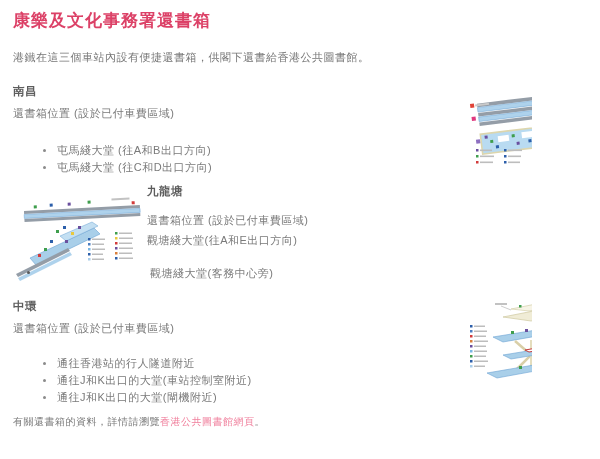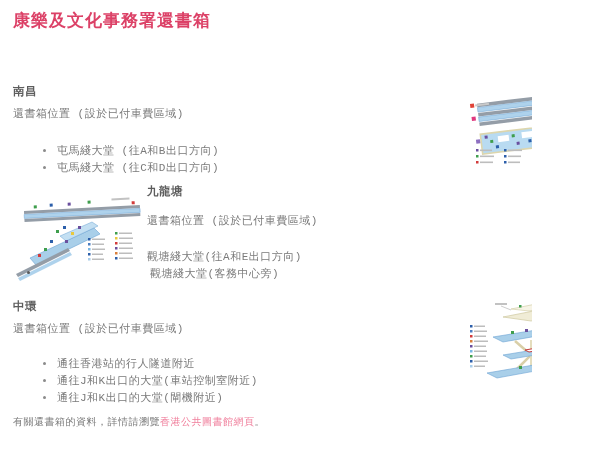--- a/index.html
+++ b/index.html
@@ -1,18 +1,18 @@
 <!DOCTYPE html>
 <html><head>
 <meta charset="utf-8">
 <style>
   html,body{margin:0;padding:0;background:#ffffff;}
   .page{
     position:relative;width:532px;height:459px;background:#ffffff;overflow:hidden;
-    font-family:Liberation Mono, monospace;
+    font-family:Liberation Sans, sans-serif;
   }
   .page-title{
     position:absolute;left:13px;top:9px;margin:0;
     font-size:17px;font-weight:bold;letter-spacing:1px;color:#dc4167;
   }
   .intro{
     position:absolute;left:13px;top:50px;margin:0;
     font-size:11px;color:#777777;letter-spacing:.5px;
   }
   .sec-heading{
@@ -34,20 +34,21 @@
   }
   .footer a{color:#f0809d;text-decoration:none;cursor:pointer;}
 </style>
 </head>
 <body>
 
 <div class="page">
 
   <h1 class="page-title">康樂及文化事務署還書箱</h1>
 
+  <p class="intro">港鐵在這三個車站內設有便捷還書箱，供閣下還書給香港公共圖書館。</p>
 
   <h2 class="sec-heading" style="left:13px;top:84px;">南昌</h2>
   <p class="loc-line" style="left:13px;top:106px;">還書箱位置 (設於已付車費區域)</p>
 
   <div class="li" style="top:160px;">
     <span class="dot"></span>
     <span class="li-text">屯馬綫大堂 (往C和D出口方向)</span>
   </div>
   <div class="li" style="top:143px;">
     <span class="dot"></span>
@@ -175,21 +176,21 @@
           <rect x="103" y="56.5" width="13" height="1.5" fill="#bdbdbd"></rect>
         <rect x="99" y="61" width="2.5" height="2.5" fill="#2c5faa"></rect>
           <rect x="103" y="61.5" width="14" height="1.5" fill="#bdbdbd"></rect>
       </g>
     </svg>
   </figure>
   <span class="stray-dot" style="left:27px;top:271px;"></span>
 
   <h2 class="sec-heading" style="left:147px;top:184px;">九龍塘</h2>
   <p class="loc-line" style="left:147px;top:213px;">還書箱位置 (設於已付車費區域)</p>
-  <p class="plain-line" style="left:147px;top:249px;">觀塘綫大堂(往A和E出口方向)</p>
+  <p class="plain-line" style="left:147px;top:233px;">觀塘綫大堂(往A和E出口方向)</p>
   <p class="plain-line" style="left:150px;top:266px;">觀塘綫大堂(客務中心旁)</p>
 
   <h2 class="sec-heading" style="left:13px;top:299px;">中環</h2>
   <p class="loc-line" style="left:13px;top:321px;">還書箱位置 (設於已付車費區域)</p>
 
   <div class="li" style="top:373px;">
     <span class="dot"></span>
     <span class="li-text">通往J和K出口的大堂(車站控制室附近)</span>
   </div>
   <div class="li" style="top:356px;">

